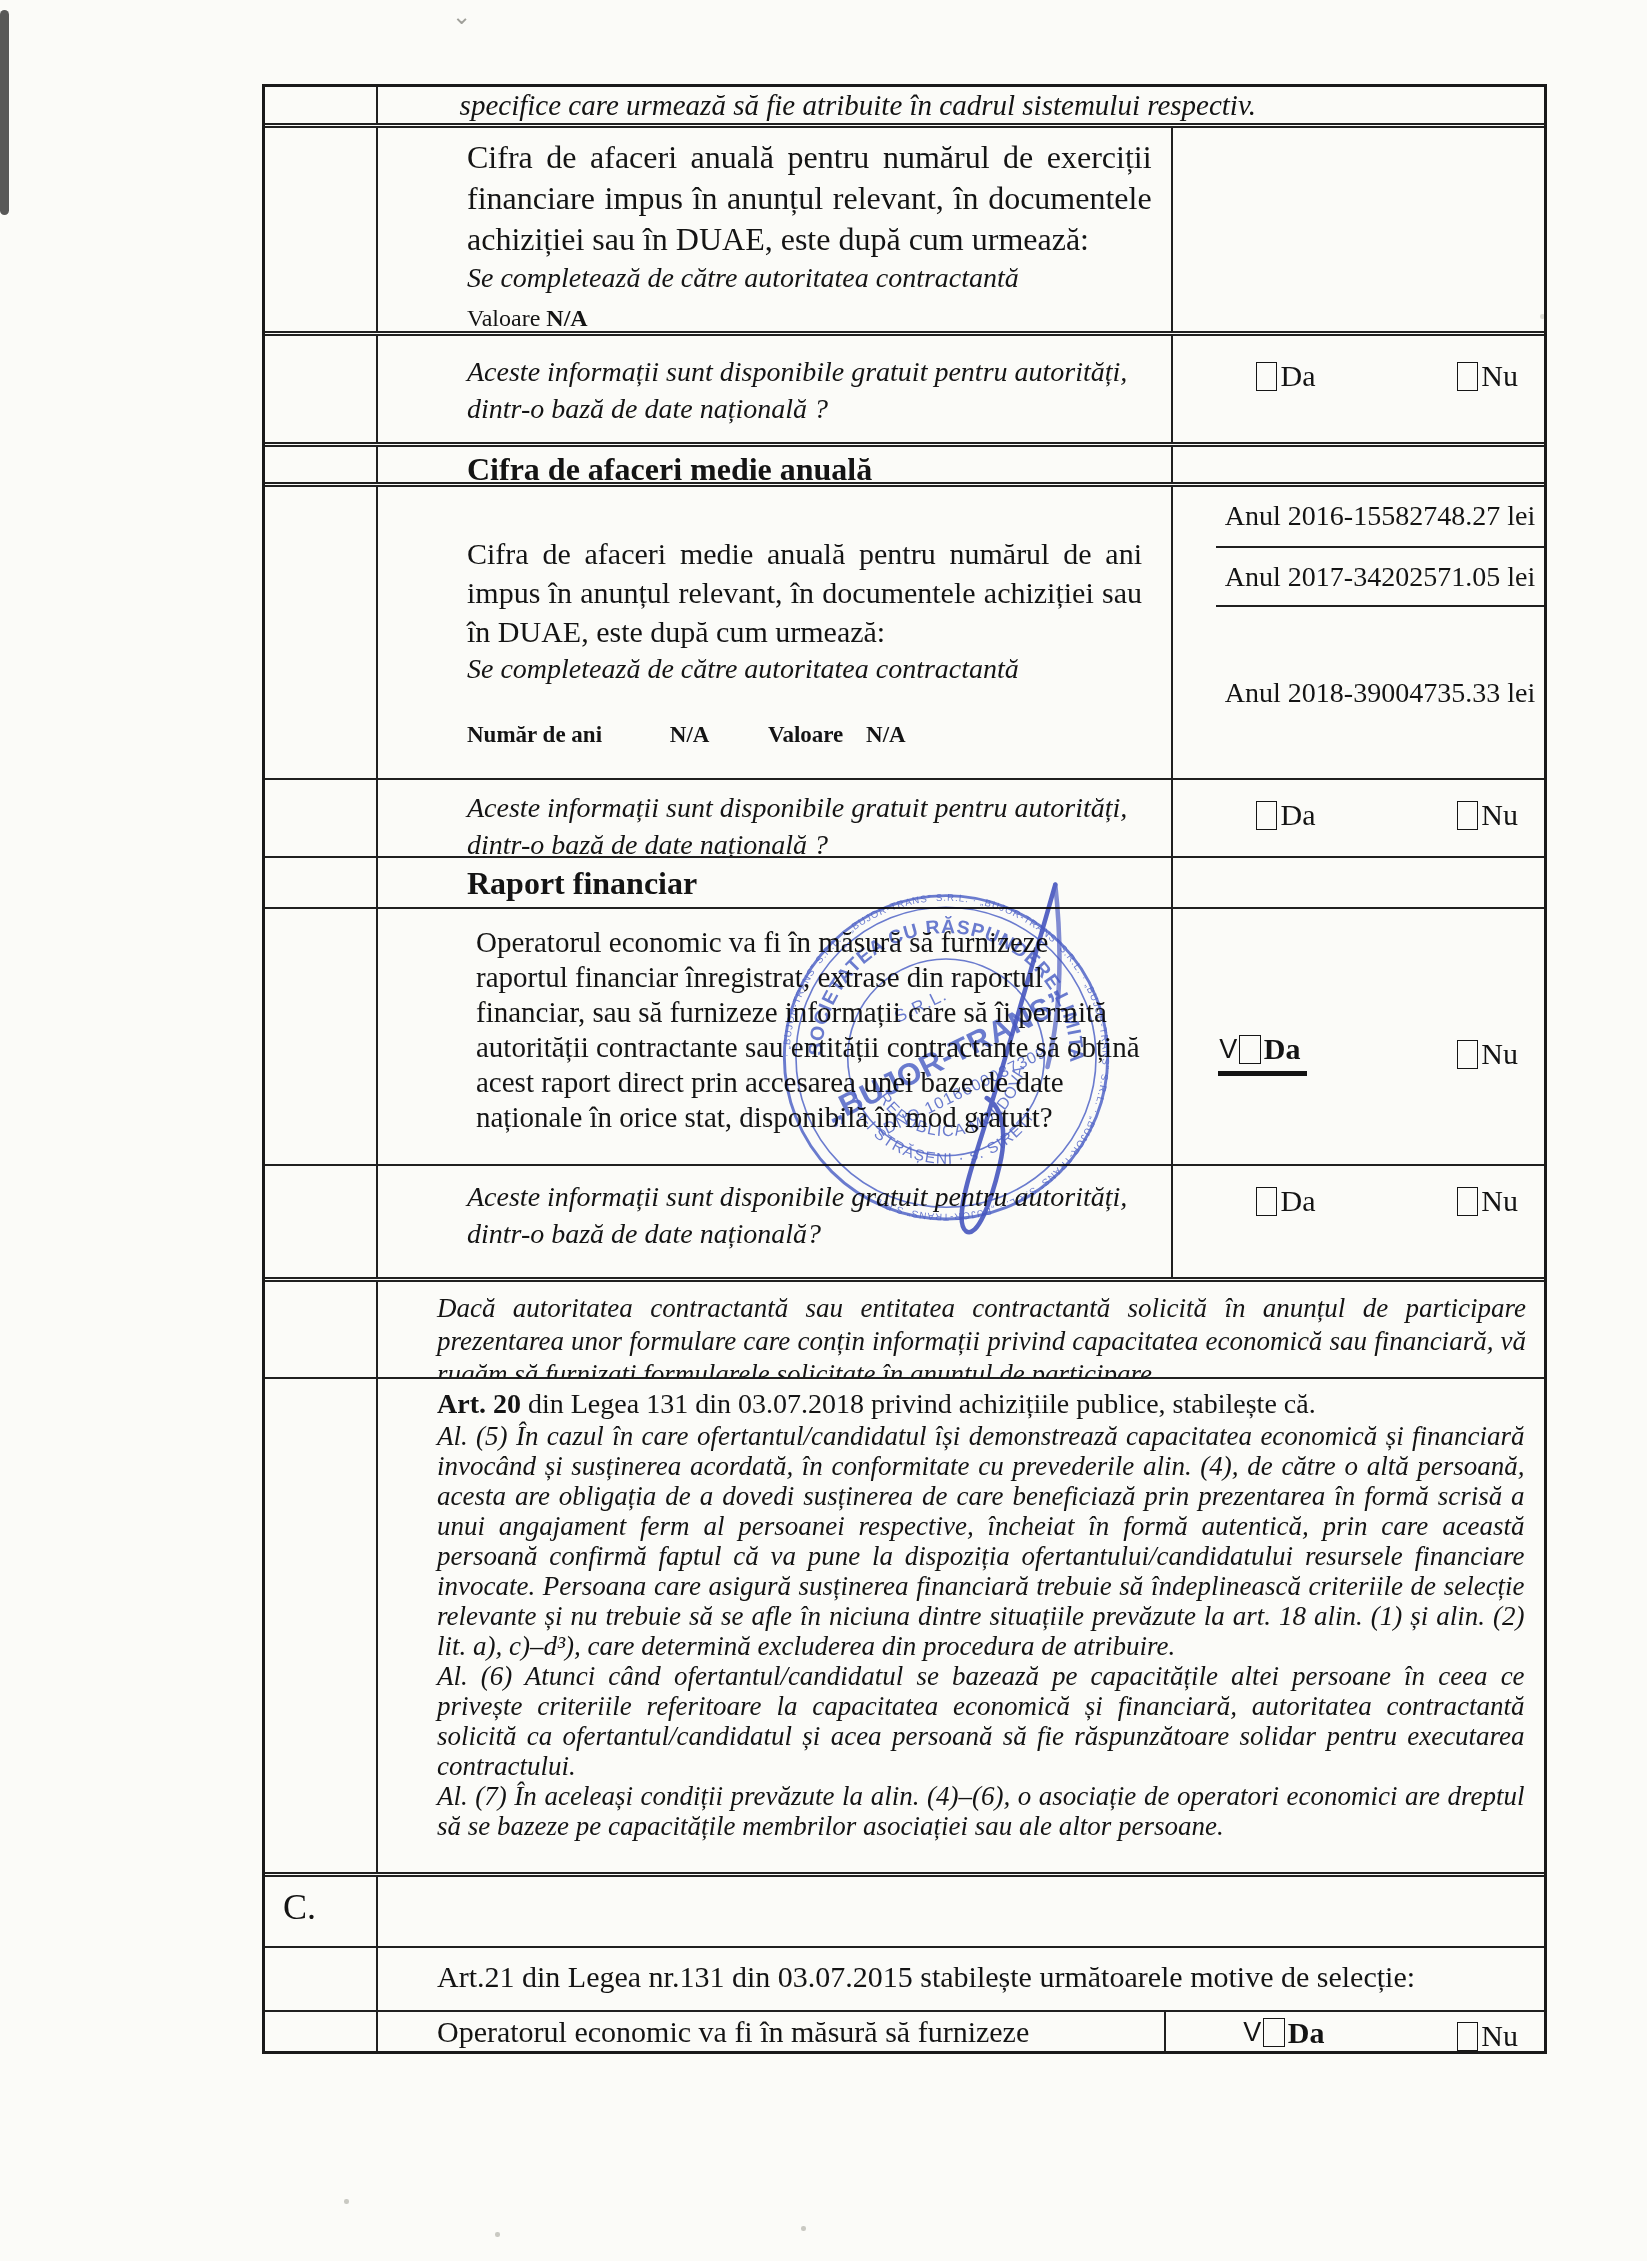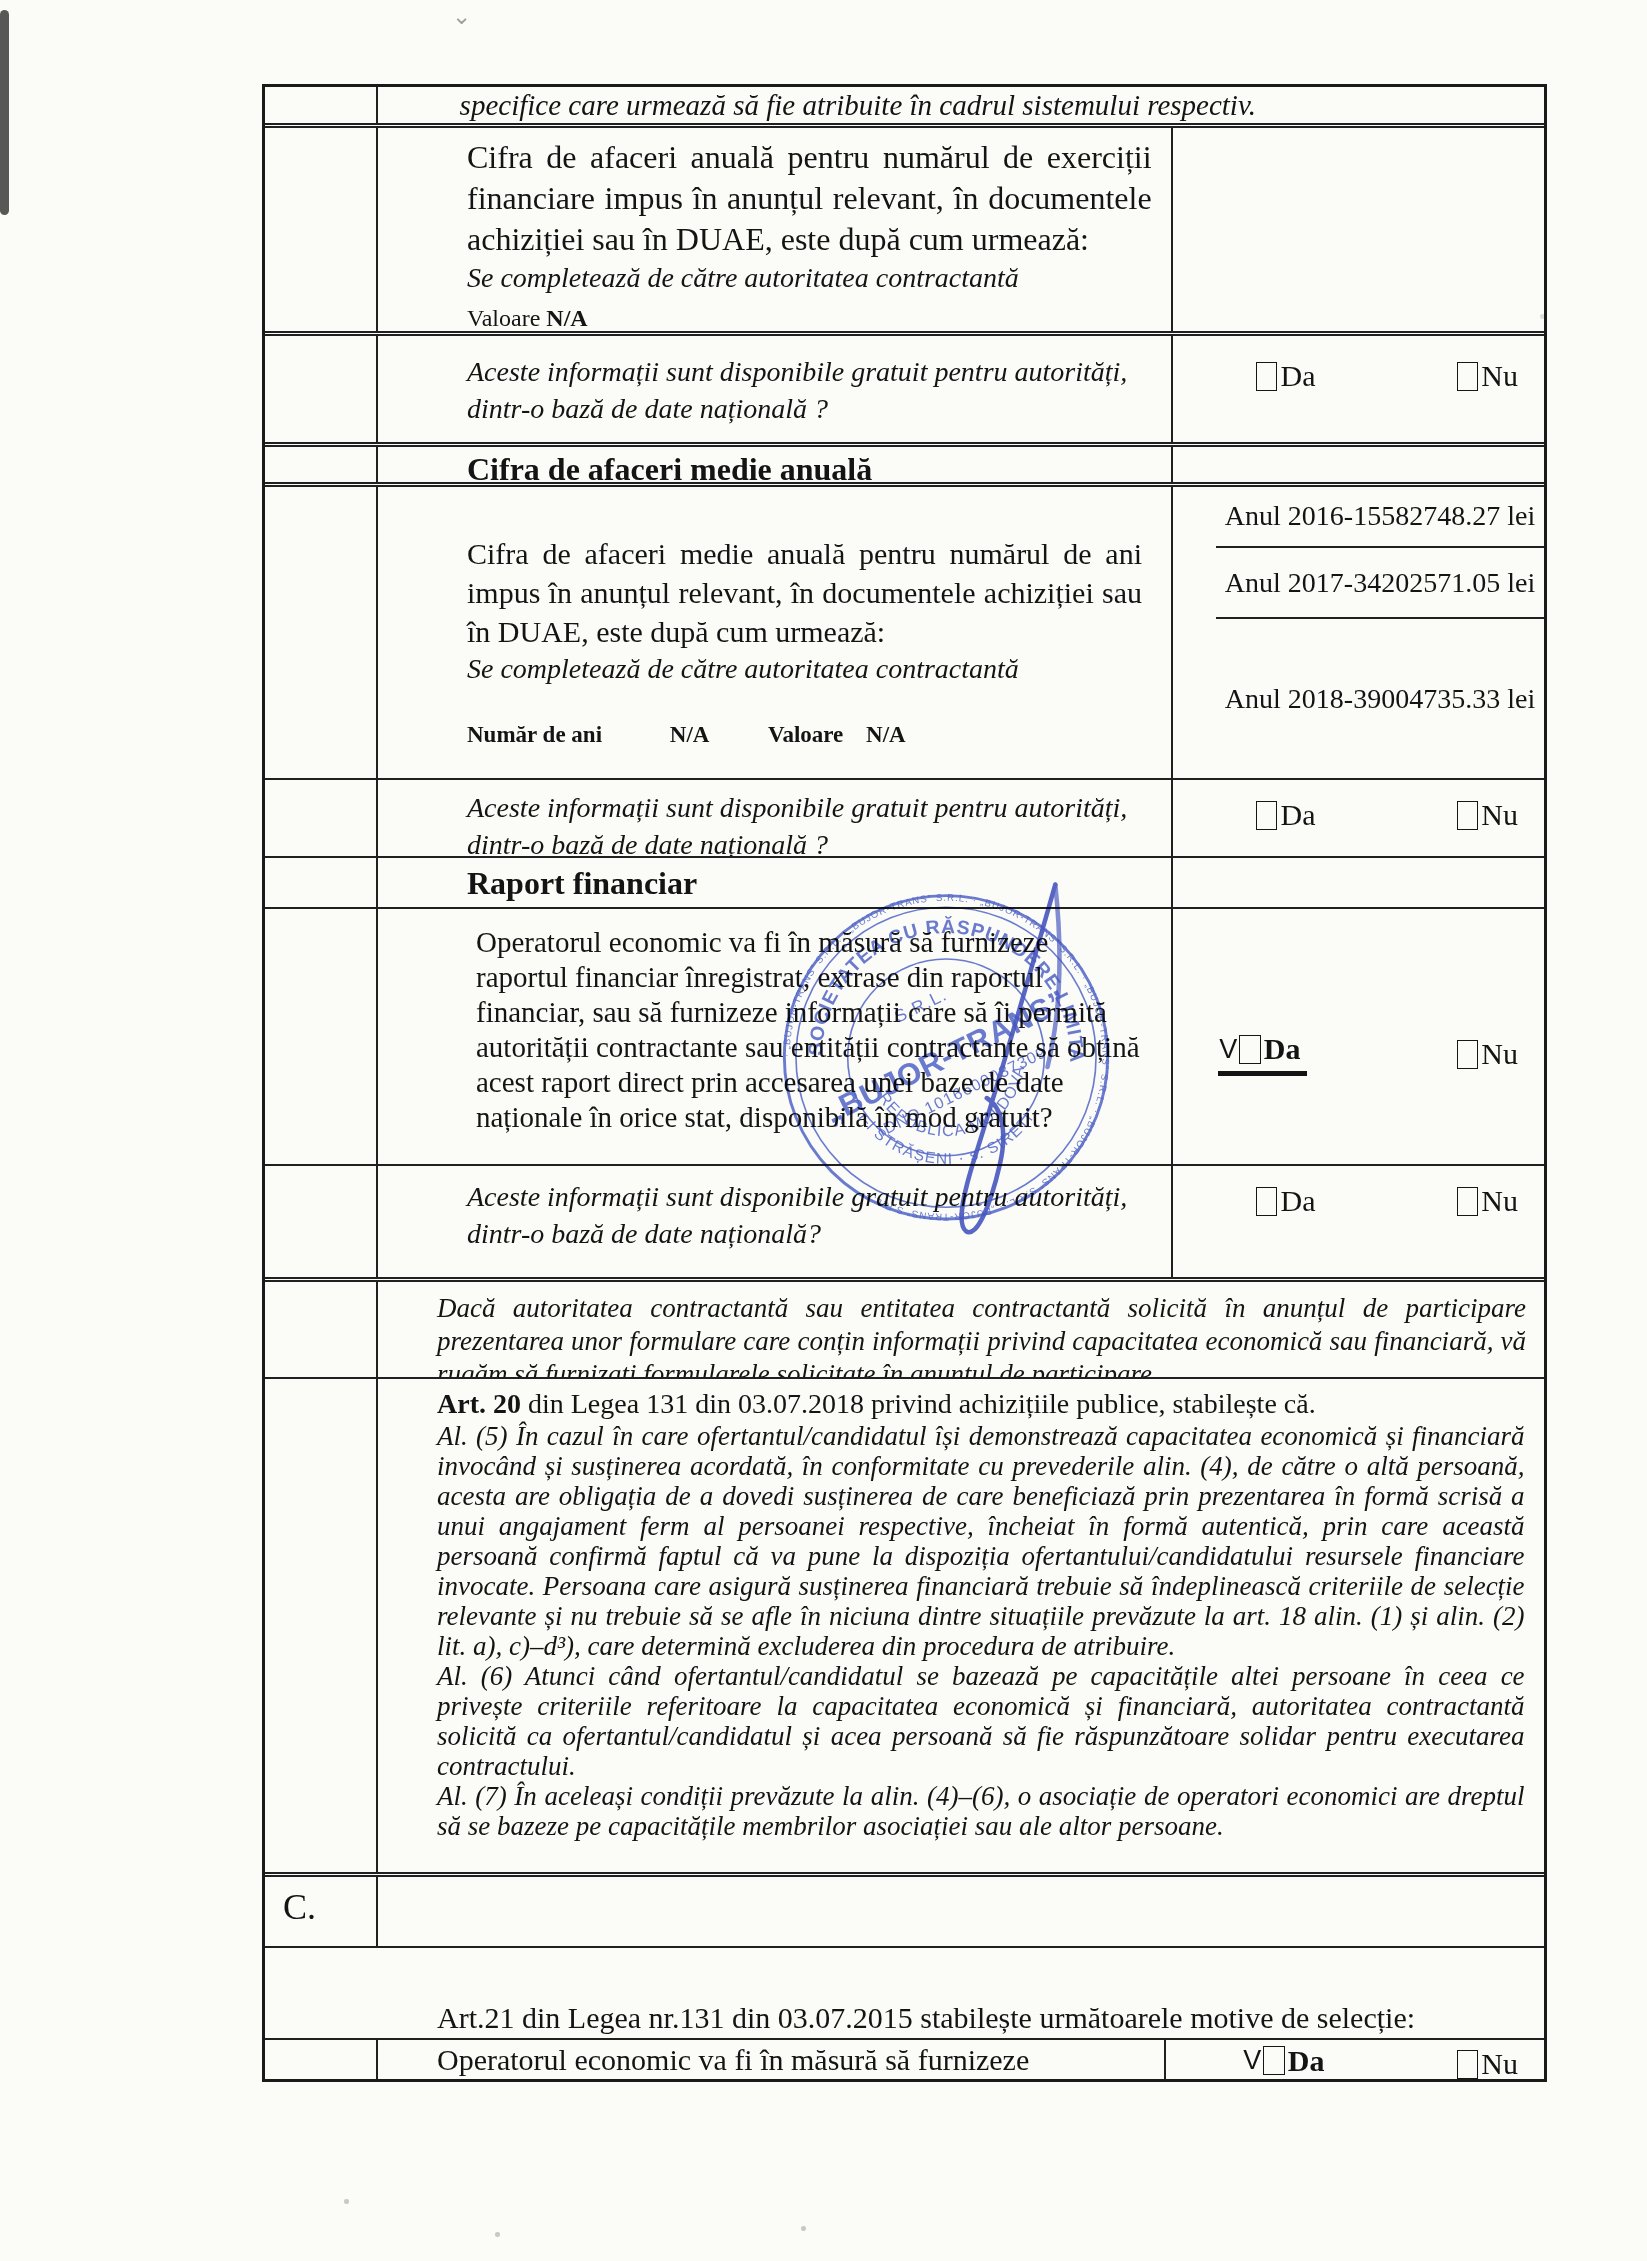--- a/index.html
+++ b/index.html
@@ -11,37 +11,37 @@
   .row{display:flex;border-top:2.6px solid #202020;box-sizing:border-box;overflow:hidden;}
   .row.first{border-top:none;}
   .row.db{border-top:5.2px double #202020;}
   .c1{width:113px;flex:0 0 auto;border-right:2.6px solid #202020;box-sizing:border-box;}
   .cm{flex:1 1 auto;box-sizing:border-box;}
   .cr{width:373px;flex:0 0 auto;border-left:2.6px solid #202020;box-sizing:border-box;}
   
   .r1{height:36px;}.r2{height:208px;}.r3{height:111px;}.r4{height:40px;}
   .r5{height:296px;}.r6{height:78px;}.r7{height:51px;}.r8{height:257px;}
   .r9{height:113px;}.r10{height:100px;}.r11{height:495px;}.r12{height:74px;}
-  .r13{height:92px;align-items:flex-end;}.r14{height:41px;}
+  .r13{height:64px;}.r14{height:41px;}
   .row1-text{padding:1.9px 213px 0 6.5px;text-align:center;font-size:29px;font-style:italic;}
   .big-just{padding:9px 19.4px 0 89px;text-align:justify;font-size:32px;line-height:41px;}
   .note{font-size:28px;line-height:35px;font-style:italic;text-align:left;}
   .valoare-line{font-size:24px;margin-top:2.6px;text-align:left;}
   .na-u{font-weight:bold;border-bottom:3.9px solid #141414;padding-bottom:1.3px;}
   .qtext{padding:17px 26px 0 89px;font-size:28px;line-height:37px;font-style:italic;}
   .hdr{font-size:32px;font-weight:bold;padding:6.5px 0 0 89px;}
   .avg-just{padding:47px 29px 0 89px;text-align:justify;font-size:30px;line-height:39px;}
   .nrani{margin-top:29px;font-weight:bold;font-size:23px;font-style:normal;text-align:left;}
   .nrani .gap1{margin-left:62px;}.nrani .gap2{margin-left:54px;}.nrani .gap3{margin-left:17px;}
   .years{display:flex;flex-direction:column;height:100%;margin-left:43px;}
   .yc{border-top:2.6px solid #202020;text-align:center;font-size:28px;display:flex;
       justify-content:center;box-sizing:border-box;}
   .yc.first{border-top:none;}
   .yc1{height:59px;align-items:flex-start;padding-top:13px;}
-  .yc2{height:71px;align-items:center;}
+  .yc2{height:59px;align-items:center;}
   .yc3{flex:1;align-items:center;}
   .raport-body{padding:15.5px 26px 0 98px;font-size:29px;line-height:35px;}
   .full-just-it{padding:10.3px 18px 0 59px;font-size:27px;line-height:33px;
                 font-style:italic;text-align:justify;}
   .art-block{padding:7.8px 19.4px 0 59px;font-size:27px;line-height:30px;text-align:justify;}
   .art-line{font-size:28px;line-height:34px;text-align:left;}
   .alp{font-style:italic;}
   .clabel{font-size:36px;padding:9px 0 0 18px;}
   .ctitle{font-size:33px;font-weight:bold;padding:10.3px 0 0 59px;}
   .art21-just{padding:9px 40px 0 59px;font-size:30px;line-height:40px;text-align:justify;}

